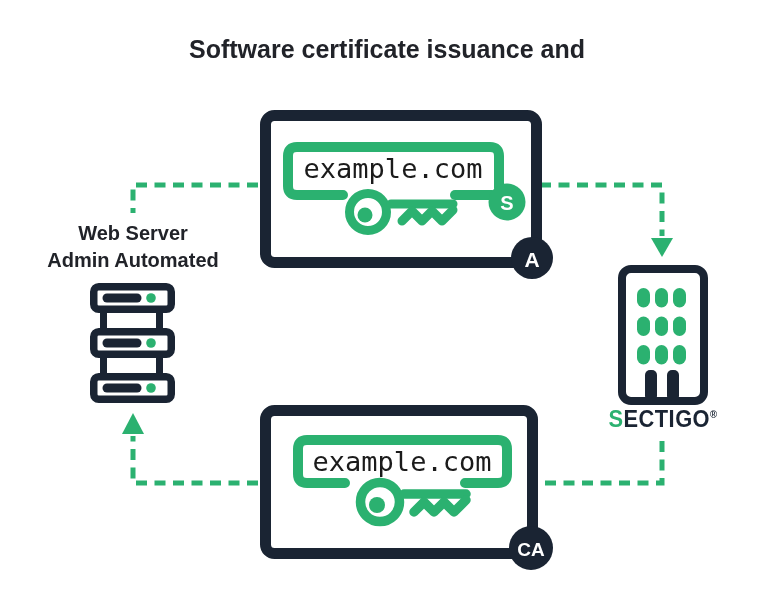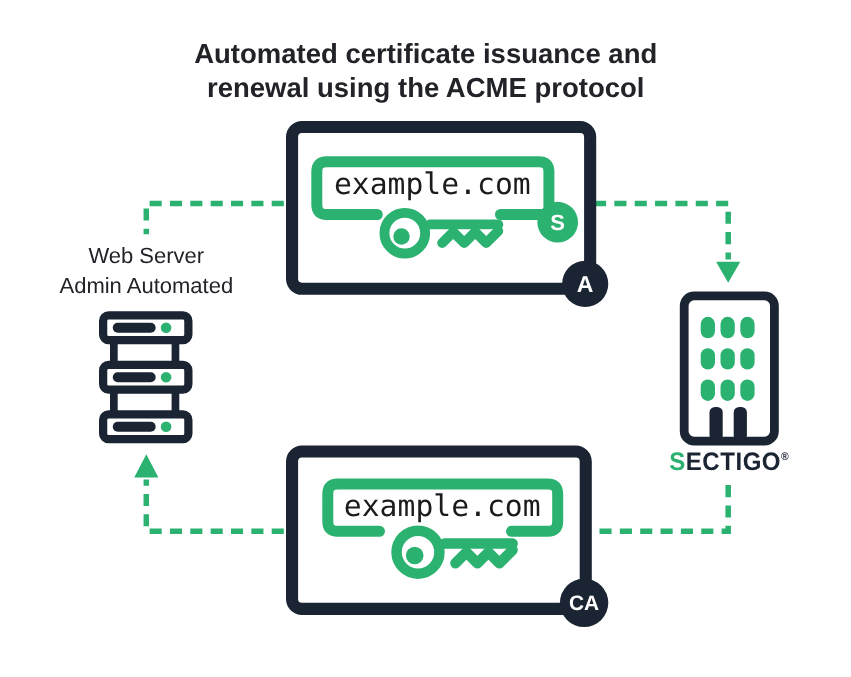--- a/index.html
+++ b/index.html
@@ -6,21 +6,21 @@
   .canvas{
     position:relative;width:774px;height:615px;background:#ffffff;overflow:hidden;
     font-family:"Liberation Sans",sans-serif;
   }
   .title{
     position:absolute;left:0;top:34px;width:774px;text-align:center;
     font-weight:bold;font-size:25px;line-height:31px;color:var(--ink);
   }
   .ws-label{
     position:absolute;left:20px;top:220px;width:226px;text-align:center;
-    font-weight:normal;font-size:20px;line-height:27px;color:var(--ink);
+    font-weight:bold;font-size:20px;line-height:27px;color:var(--ink);
   }
   .logo{
     position:absolute;left:593px;top:406px;width:140px;text-align:center;
     font-weight:bold;font-size:23px;letter-spacing:.5px;color:var(--navy);
     transform:scaleX(.95);
   }
   .logo .logo-s{color:var(--green);}
   .logo sup{font-size:10px;vertical-align:9px;}
   svg.abs{position:absolute;display:block;}
   .stroke-green{stroke:var(--green);fill:none;}
@@ -36,22 +36,21 @@
     fill:#1b1b1b;font-family:"DejaVu Sans Mono",monospace;text-anchor:middle;
   }
   .dash{stroke:var(--green);stroke-width:5;fill:none;stroke-dasharray:11 7.5;}
 </style>
 </head>
 <body>
 
 <div class="canvas">
 
   <div class="title">
-    <div>Automated certificate issuance and</div>
-    <div>renewal using the ACME protocol</div>
+    <div>Software certificate issuance and</div>
   </div>
 
   <svg class="abs" style="left:0;top:0" width="774" height="615">
     <path class="dash" d="M 258,185 H 133 V 213"></path>
     <path class="dash" d="M 540,185 H 662 V 236"></path>
     <polygon class="fill-green" points="651,238 673,238 662,257"></polygon>
     <path class="dash" d="M 662,441 V 483 H 545"></path>
     <path class="dash" d="M 258,483 H 133 V 436"></path>
     <polygon class="fill-green" points="122,434 144,434 133,413"></polygon>
   </svg>

